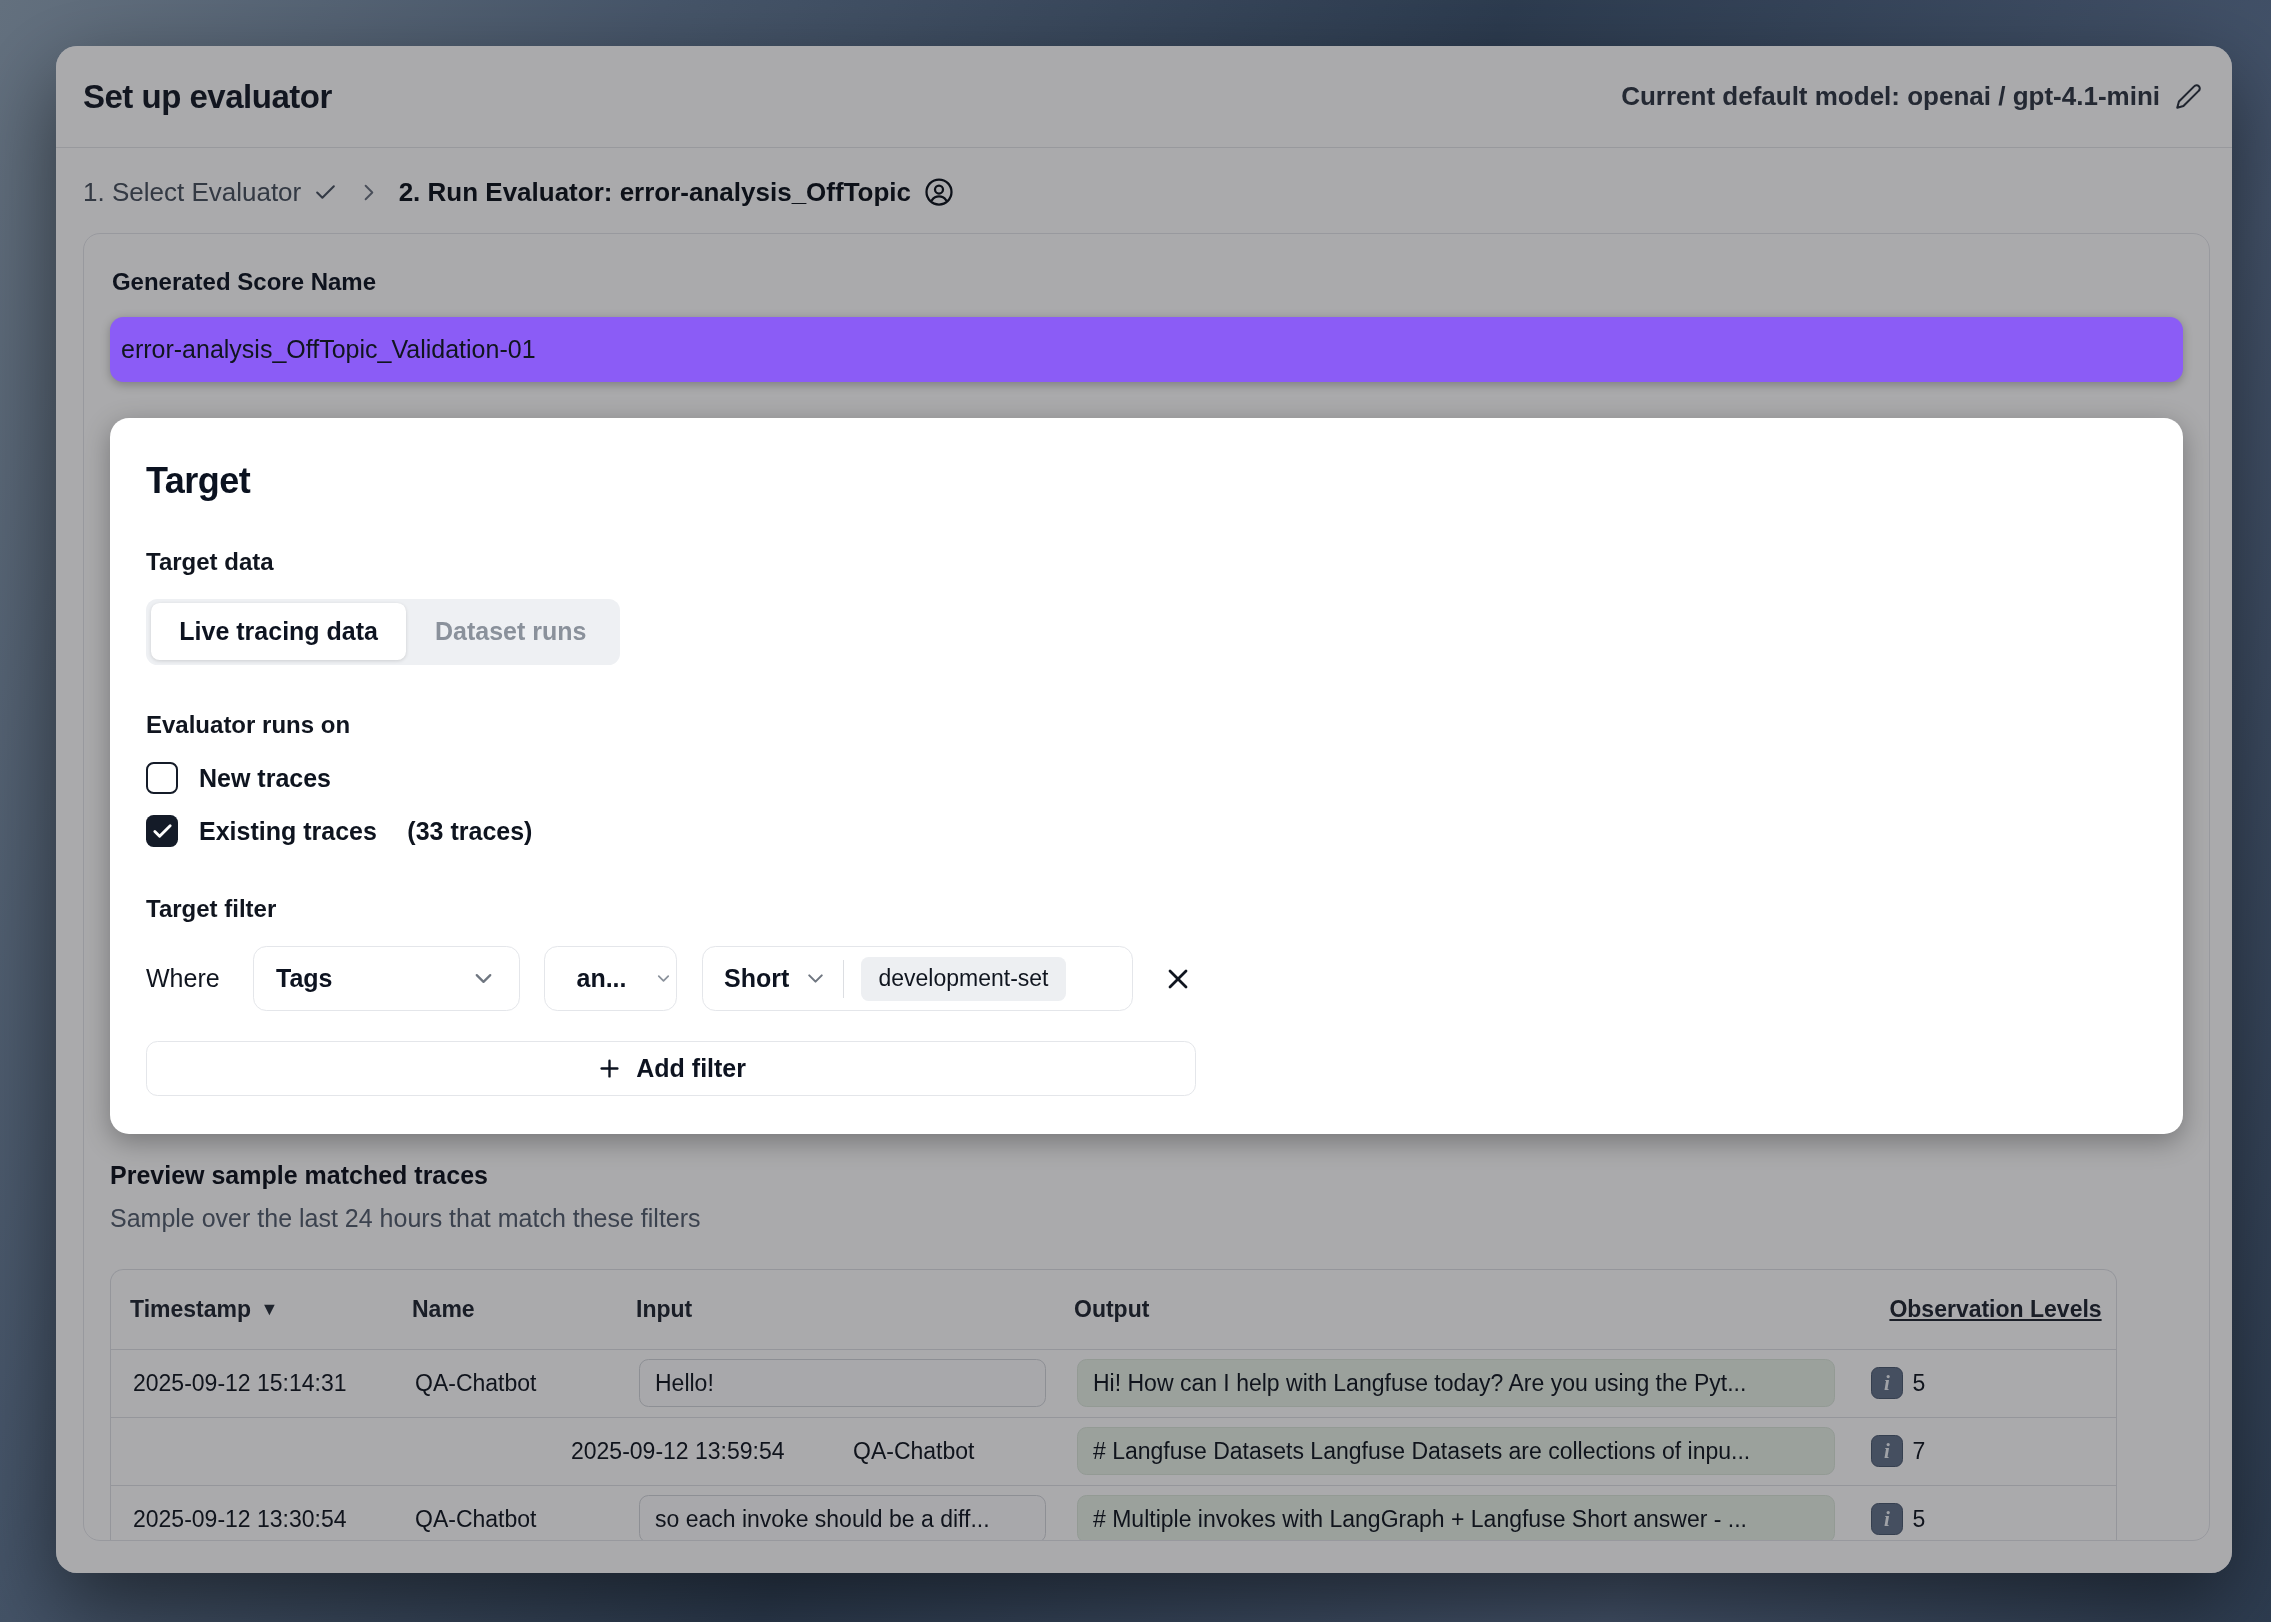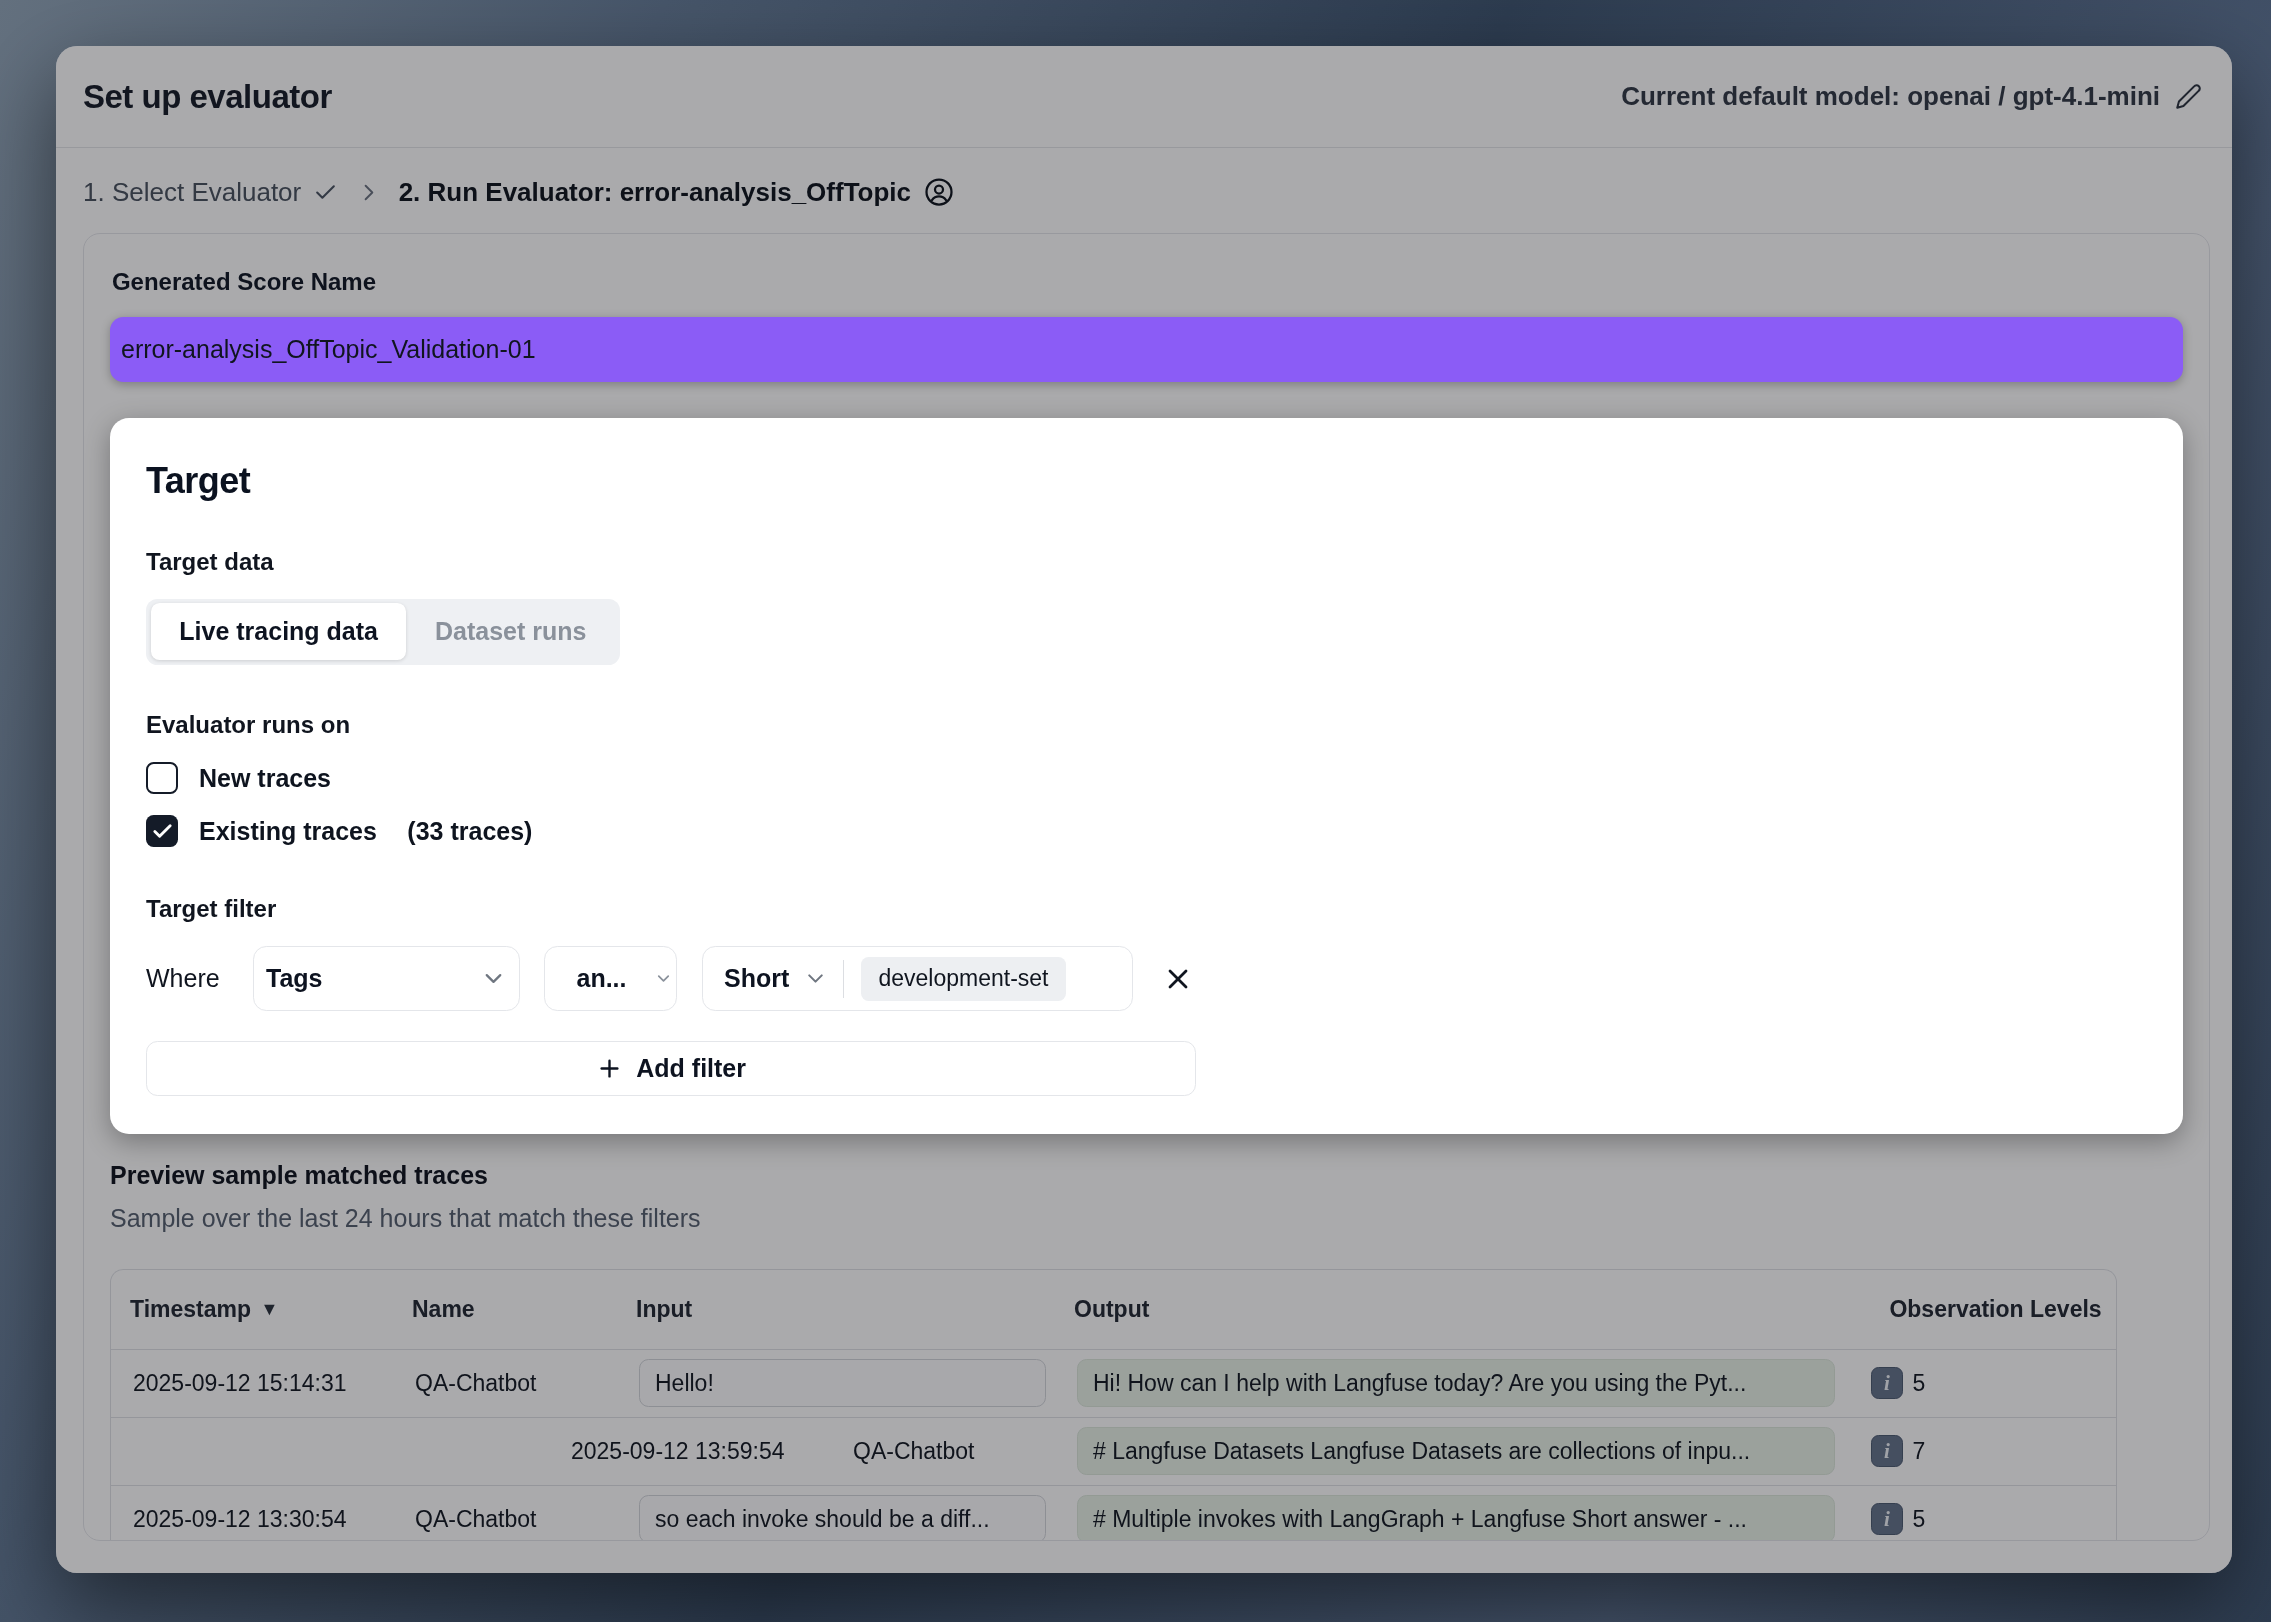--- a/index.html
+++ b/index.html
@@ -66,21 +66,21 @@
   .cb-row { display:flex; align-items:center; gap:21px; margin-bottom:21px; font-size:25px; font-weight:600; color:#0e141f; }
   .cb { width:32px; height:32px; border-radius:7.6px; flex:none; }
   .cb.unchecked { border:2.9px solid #141b28; background:#fff; }
   .cb.checked { background:#141b28; display:flex; align-items:center; justify-content:center; }
   .cb-count { margin-left:9.5px; font-weight:600; }
 
   .filter-label { margin-top:48px; }
   .filter-row { display:flex; align-items:center; }
   .where-label { font-size:25px; color:#10151f; width:107px; }
   .dd { height:65px; border:1.9px solid #e4e6ea; border-radius:13.3px; background:#fff; display:flex; align-items:center; }
-  .dd-column { width:267px; justify-content:space-between; padding:0 12px; margin-right:24px; }
+  .dd-column { width:267px; justify-content:space-between; padding:0 22px; margin-right:24px; }
   .dd-operator { width:133px; justify-content:center; gap:27px; margin-right:25px;padding-left:28px; }
   .dd-value { width:431px; padding:0 21px; margin-right:25px; }
   .dd-label { font-size:25px; font-weight:700; color:#0d1320; white-space:nowrap; }
   .v-div { width:1.9px; height:38px; background:#dcdee2; margin:0 17px 0 15px; flex:none; }
   .chip { background:#edeff2; border-radius:7.6px; padding:8.6px 17px; font-size:23px; color:#10151f; white-space:nowrap; }
   .x-btn { background:none; border:none; cursor:pointer; display:flex; padding:3.8px; }
 
   .add-filter {
     margin-top:30px; width:1050px; height:55px;
     border:1.9px solid #e4e6ea; border-radius:11.4px; background:#fff;
@@ -100,21 +100,21 @@
   }
   .thead { display:flex; align-items:center; height:80px; border-bottom:1.9px solid #dee0e4;
            font-size:23px; font-weight:700; color:#232a35; }
   .trow { display:flex; align-items:center; height:68px; border-bottom:1.9px solid #dee0e4;
           font-size:23px; color:#141a24;justify-content:flex-end; }
   .c-ts { width:301px; padding-left:19px; flex:none; display:flex; align-items:center; gap:9.5px; }
   .c-name { width:224px; flex:none; }
   .c-input { width:438px; flex:none; }
   .c-output { width:775px; flex:none; }
   .c-obs { width:264px; flex:none; display:flex; align-items:center; gap:9.5px; padding-left:19px; }
-  .c-obs.head { display:block; text-align:right; padding-right:11.4px; }
+  .c-obs.head { display:block; text-align:right; padding-right:11.4px;text-decoration:underline; }
   .sort-icon { font-size:18px; color:#2b323d; }
   .in-chip {
     width:407px; border:1.9px solid #d2d5da; border-radius:9.5px; background:#fbfbfc;
     padding:9.5px 15px; white-space:nowrap; overflow:hidden; text-overflow:ellipsis;
   }
   .out-chip {
     width:758px; background:#e7f0e6; border:1.9px solid #dbe6da; border-radius:9.5px;
     padding:9.5px 15px; white-space:nowrap; overflow:hidden; text-overflow:ellipsis;
   }
   .info-badge {

